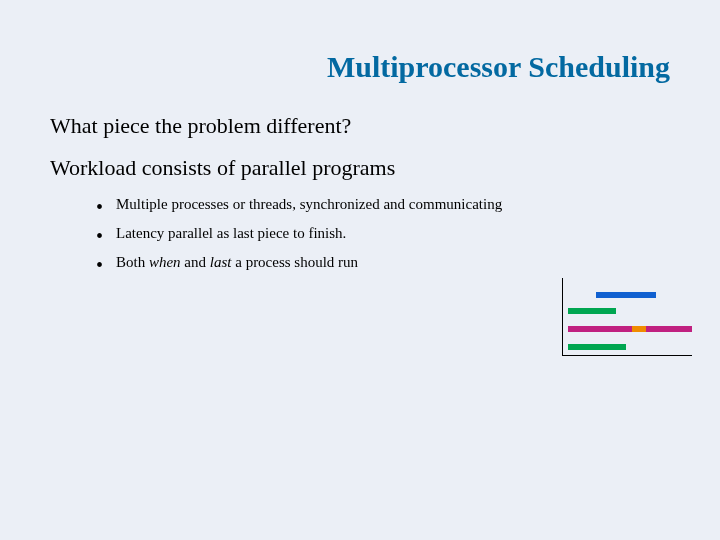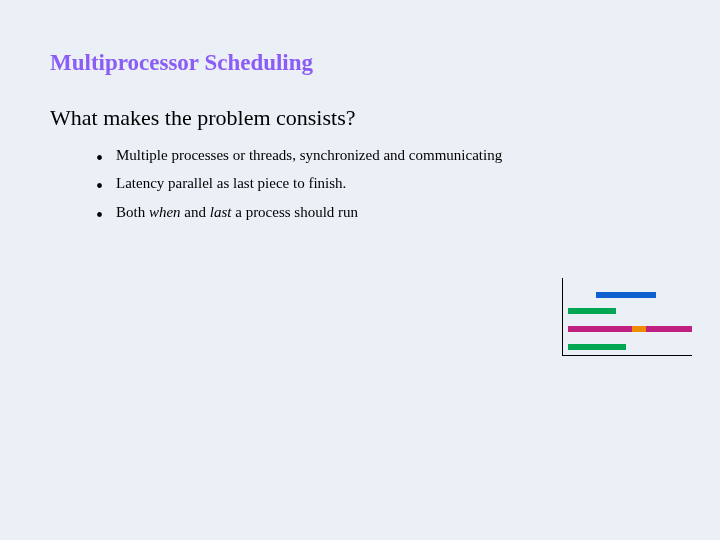--- a/index.html
+++ b/index.html
@@ -13,24 +13,24 @@
     overflow: hidden;
   }
   .slide {
     position: relative;
     width: 720px;
     height: 540px;
     box-sizing: border-box;
     padding: 50px 50px 0 50px;
   }
   .title {
-    text-align: left;
-    font-size: 23px;
+    text-align: right;
+    font-size: 30px;
     font-weight: bold;
-    color: #8b5cf6;
+    color: #0369a1;
     margin: 0 0 28px 0;
     font-family: "Times New Roman", Times, serif;
   }
   .body {
     font-size: 22px;
     line-height: 1.25;
   }
   .lvl1 {
     margin: 0 0 14px 0;
   }
@@ -80,22 +80,23 @@
 </style>
 </head>
 <body>
 
 <div class="slide">
 
   <h1 class="title">Multiprocessor Scheduling</h1>
 
   <div class="body">
 
-    <div class="lvl1">What makes the problem consists?</div>
+    <div class="lvl1">What piece the problem different?</div>
 
+    <div class="lvl1">Workload consists of parallel programs</div>
 
     <div class="lvl2" style="max-width:430px;">Multiple processes or threads, synchronized and communicating</div>
 
     <div class="lvl2">Latency parallel as last piece to finish.</div>
 
 
     <div class="lvl2">
       <span>Both </span><i>when</i><span> and </span><i>last</i><span> a process should run</span>
     </div>
 

